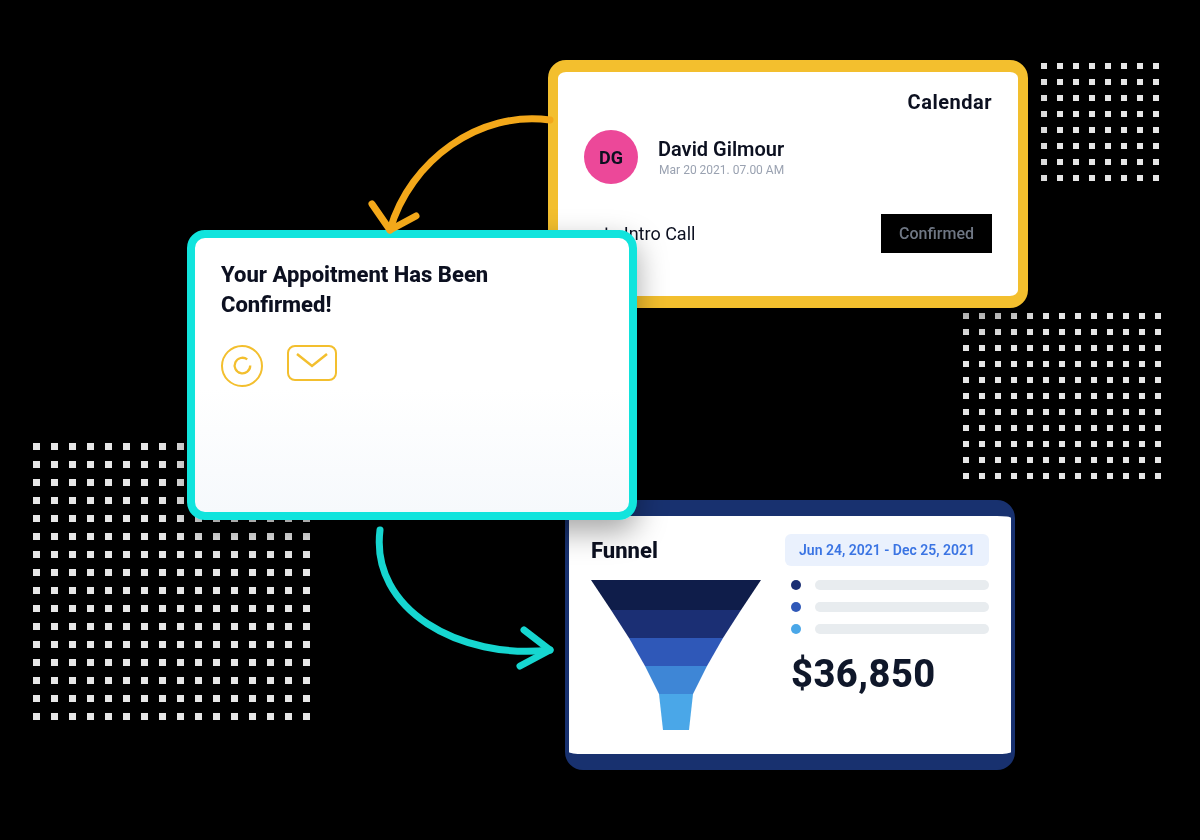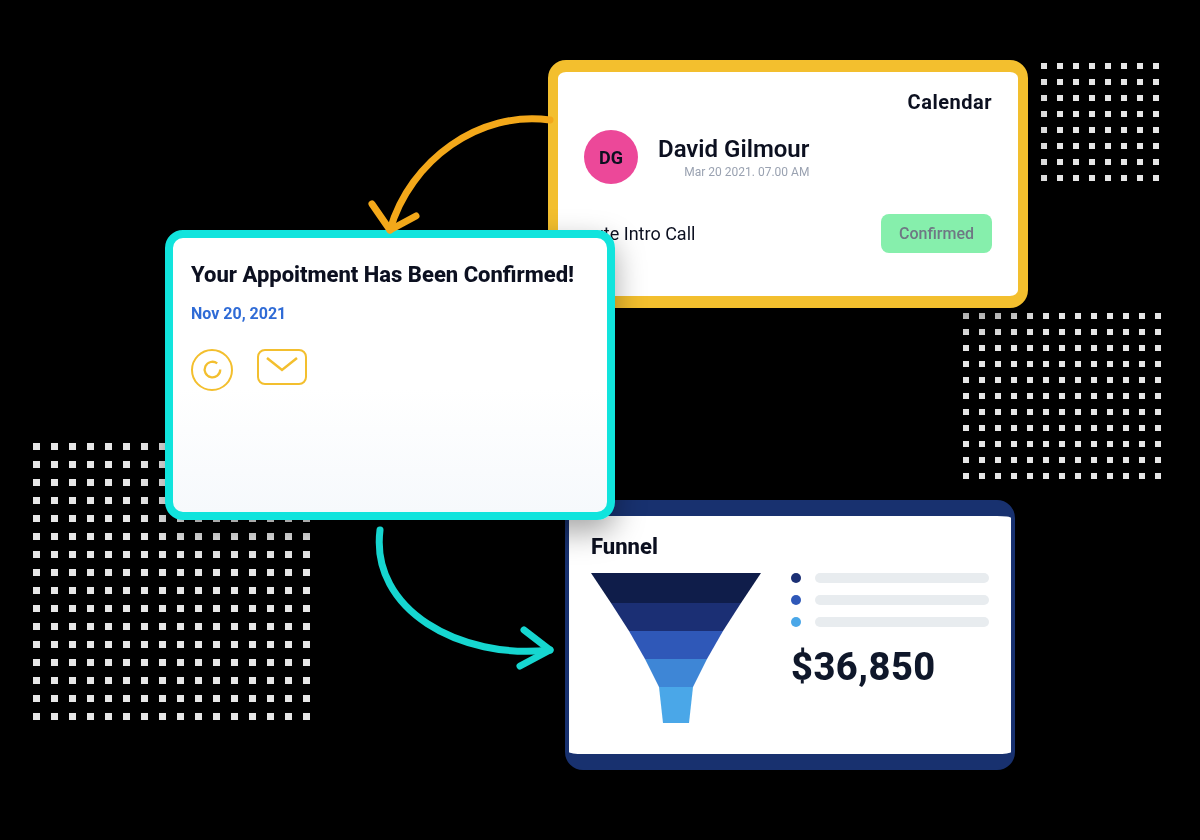--- a/index.html
+++ b/index.html
@@ -44,41 +44,41 @@
   }
   .cal-title { font-size: 20px; font-weight: 700; color:#0c1020; letter-spacing:.5px; }
   .cal-row { display:flex; align-items:center; margin-top: 16px; }
   .avatar {
     width: 54px; height: 54px; border-radius: 50%;
     background: #ec4899; color:#0c1020;
     display:flex; align-items:center; justify-content:center;
     font-weight:700; font-size:18px;
     margin-right: 20px;
   }
-  .cal-name { font-size: 24px; font-weight: 600; color:#0c1020; }
+  .cal-name { font-size: 20px; font-weight: 600; color:#0c1020; }
   .cal-time { font-size: 12px; color:#9aa2b1; margin-top:2px; }
   .cal-bottom {
     display:flex; align-items:center; justify-content:space-between;
     margin-top: 30px;
   }
   .cal-event { font-size: 18px; color:#0c1020; }
   .status-pill {
-    background:#86efac; color:#6f7784;
-    padding: 10px 18px; border-radius: 8px;
+    background:#000000; color:#6f7784;
+    padding: 10px 18px; border-radius: 0;
     font-size: 16px; font-weight: 500;
   }
 
   
   .card-appt {
-    left: 165px;
+    left: 187px;
     top: 230px;
     width: 450px;
     height: 290px;
     border: 8px solid #11E4DD;
-    padding: 22px 26px 18px 18px;
+    padding: 22px 26px 18px 26px;
     z-index: 3;
     background: linear-gradient(180deg,#ffffff 0%,#ffffff 55%,#f6f9fc 100%);
   }
   .appt-title { font-size: 22px; font-weight: 800; color:#0c1020; line-height:1.35; }
   .appt-date  { font-size: 16px; font-weight: 700; color:#2F6BD6; margin-top: 14px; }
   .appt-btn   {
     display:inline-block;
     margin-top: 22px;
     background:#e5eefc;
     color:#3a74e3;
@@ -174,38 +174,38 @@
     </div>
   </div>
   <div class="cal-bottom">
     <div class="cal-event">nute Intro Call</div>
     <div class="status-pill">Confirmed</div>
   </div>
 </div>
 
 <div class="card card-appt">
   <div class="appt-title">Your Appoitment Has Been Confirmed!</div>
-  <div class="appt-date">Nov 20, 2021</div>
   <div class="appt-icons">
     <span class="icon-circle">
       <svg width="22" height="22" viewBox="0 0 24 24">
           <path d="M21 11.5a8.5 8.5 0 1 1-3.3-6.7M7 12h.01M12 12h.01M17 12h.01"></path>
         </svg>
     </span>
     <span class="icon-env">
       <svg width="34" height="24" viewBox="0 0 34 24">
           <path d="M2 3l15 12L32 3"></path>
         </svg>
     </span>
   </div>
 </div>
 
 <div class="card card-funnel">
   <div class="fn-head">
     <div class="fn-title">Funnel</div>
+    <div class="fn-range">Jun 24, 2021 -  Dec 25, 2021</div>
   </div>
   <div class="fn-body">
     <svg class="funnel-svg" viewBox="0 0 170 160">
       <polygon points="0,0 170,0 150,30 20,30" fill="#0f1d4a"></polygon>
       <polygon points="20,30 150,30 132,58 38,58" fill="#1b2f74"></polygon>
       <polygon points="38,58 132,58 116,86 54,86" fill="#2f58b8"></polygon>
       <polygon points="54,86 116,86 102,114 68,114" fill="#3e86d6"></polygon>
       <polygon points="68,114 102,114 98,150 72,150" fill="#4aa7e8"></polygon>
     </svg>
     <div class="fn-right">

